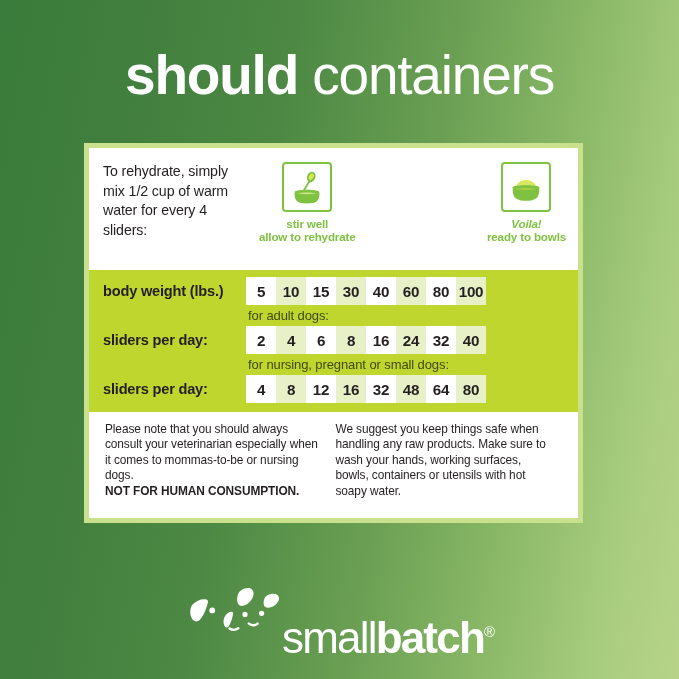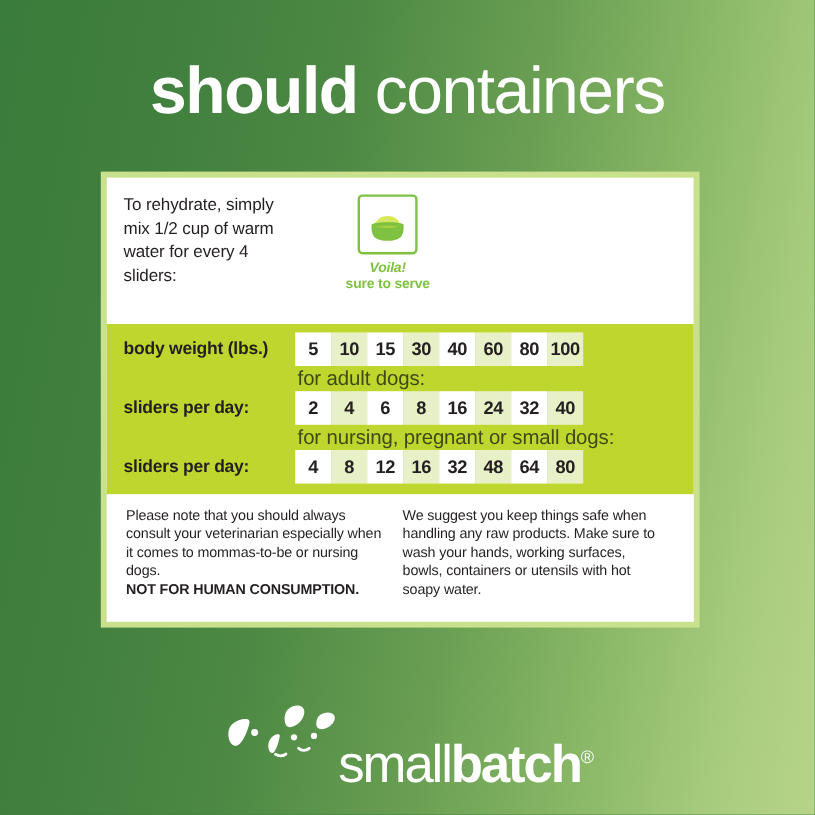--- a/index.html
+++ b/index.html
@@ -41,21 +41,20 @@
     box-sizing:border-box;
     display:flex;flex-direction:column;
   }
 
   
   .top-sec{
     display:flex;align-items:flex-start;
     padding:14px 10px 8px 14px;
     box-sizing:border-box;
     height:122px;
-    gap:29px;
   }
   .rehydrate-text{
     width:150px;
     color:#231f20;
     font-size:14.2px;
     line-height:19.5px;
     letter-spacing:-0.1px;
   }
   .steps{
     flex:1;display:flex;justify-content:space-between;
@@ -98,21 +97,21 @@
   .tlabel{
     width:143px;
     color:#231f20;
     font-size:14.6px;
     font-weight:bold;
     letter-spacing:-0.2px;
     white-space:nowrap;
   }
   .sublabel{
     color:#3f4a13;
-    font-size:17px;
+    font-size:13px;
     letter-spacing:-0.1px;
     white-space:nowrap;
     padding-left:2px;
   }
   .cells{display:flex;}
   .cell{
     width:30px;height:28px;
     display:flex;align-items:center;justify-content:center;
     font-size:15.2px;font-weight:bold;color:#231f20;
     letter-spacing:-0.3px;
@@ -174,40 +173,57 @@
   </div>
 
   <div class="card">
     <div class="card-inner">
 
       <div class="top-sec">
         <div class="rehydrate-text">To rehydrate, simply mix 1/2 cup of warm water for every 4 sliders:</div>
         <div class="steps">
 
 
+          <div class="step">
+            <svg class="step-icon" viewBox="0 0 50 50">
+              <g stroke="#7fc241" stroke-width="2" stroke-linecap="round" fill="#dbe94f">
+                <path d="M30.8 11.4c2.2.6 2.8 3 1.3 5.2-1.1 1.7-2.9 2.5-4.3 2l-7.7 12.6"></path>
+                <ellipse cx="29.6" cy="13.8" rx="3.4" ry="4.6" transform="rotate(28 29.6 13.8)"></ellipse>
+              </g>
+              <g fill="#7fc241">
+                <path d="M11.5 31c0-.3.3-.5.7-.5h25.6c.4 0 .7.2.7.5.3 4.3-.7 7.6-2.5 9.2-2.2 2-5.8 2.6-11 2.6s-8.8-.6-11-2.6c-1.8-1.6-2.8-4.9-2.5-9.2z"></path>
+                <ellipse cx="25" cy="30.4" rx="13.3" ry="2.4" fill="#cfe58a"></ellipse>
+                <path d="M25 28c-7.3 0-13.3 1.1-13.3 2.4 0 .6 1.3 1.2 3.5 1.6 2.5-.7 5.9-1.1 9.8-1.1s7.3.4 9.8 1.1c2.2-.4 3.5-1 3.5-1.6C38.3 29.1 32.3 28 25 28z"></path>
+              </g>
+            </svg>
+            <div class="step-cap">
+              <span>stir well</span><br>
+              <span>allow to rehydrate</span>
+            </div>
+          </div>
 
           <div class="step">
             <svg class="step-icon" viewBox="0 0 50 50">
               <g fill="#dbe94f">
                 <path d="M13.5 25.5c1.5-5 6.1-8 11.5-8s10 3 11.5 8z"></path>
                 <circle cx="18.5" cy="22.5" r="1.6" fill="#cfe58a"></circle>
                 <circle cx="24" cy="20.6" r="1.6" fill="#cfe58a"></circle>
                 <circle cx="29.8" cy="22.3" r="1.6" fill="#cfe58a"></circle>
                 <circle cx="21.5" cy="24.6" r="1.4" fill="#cfe58a"></circle>
                 <circle cx="27.3" cy="24.8" r="1.4" fill="#cfe58a"></circle>
               </g>
               <g fill="#7fc241">
                 <path d="M10.5 26c0-.3.3-.6.8-.6h27.4c.5 0 .8.3.8.6.3 5.1-.9 9-3 10.9-2.5 2.3-6.7 3-11.5 3s-9-.7-11.5-3c-2.1-1.9-3.3-5.8-3-10.9z"></path>
                 <ellipse cx="25" cy="25.6" rx="14.5" ry="2.6" fill="#a8d03f"></ellipse>
                 <path d="M25 23c-8 0-14.5 1.2-14.5 2.6 0 .7 1.5 1.3 3.9 1.8 2.7-.8 6.4-1.2 10.6-1.2s7.9.4 10.6 1.2c2.4-.5 3.9-1.1 3.9-1.8C39.5 24.2 33 23 25 23z"></path>
               </g>
             </svg>
             <div class="step-cap">
               <span class="ital">Voila!</span><br>
-              <span>sure to serve</span>
+              <span>ready to bowls</span>
             </div>
           </div>
 
         </div>
       </div>
 
       <div class="band">
 
         <div class="trow">
           <div class="tlabel">body weight (lbs.)</div>

